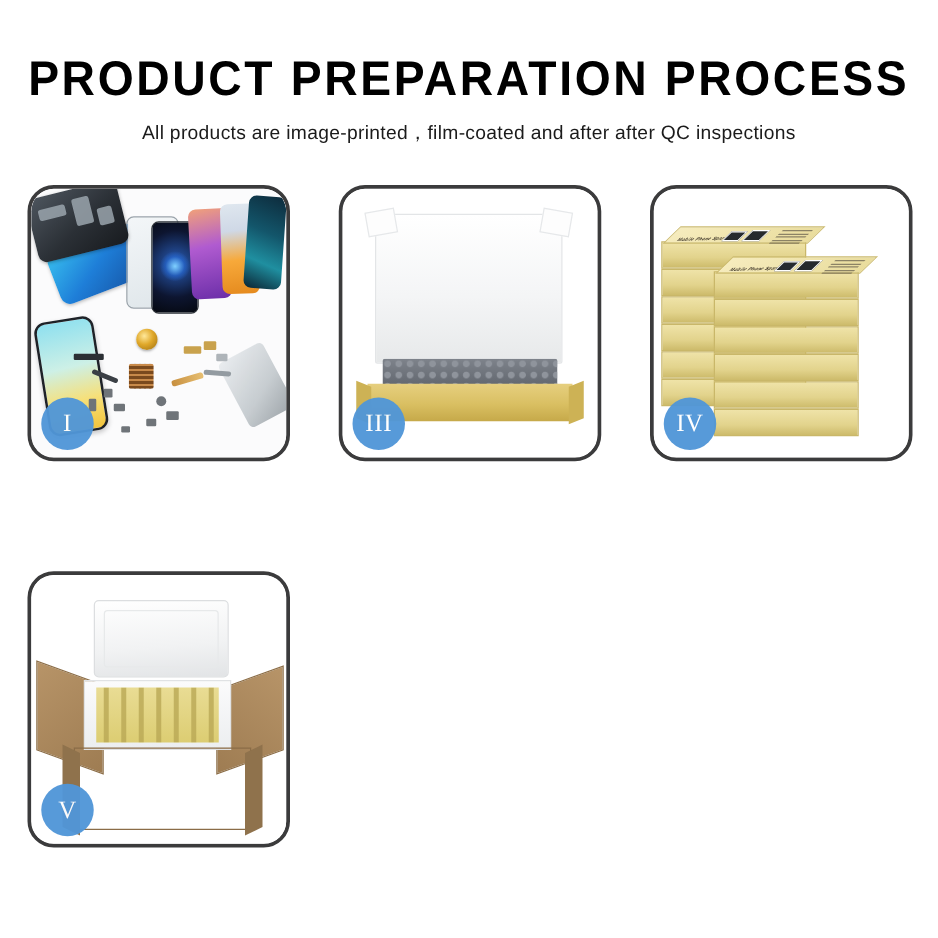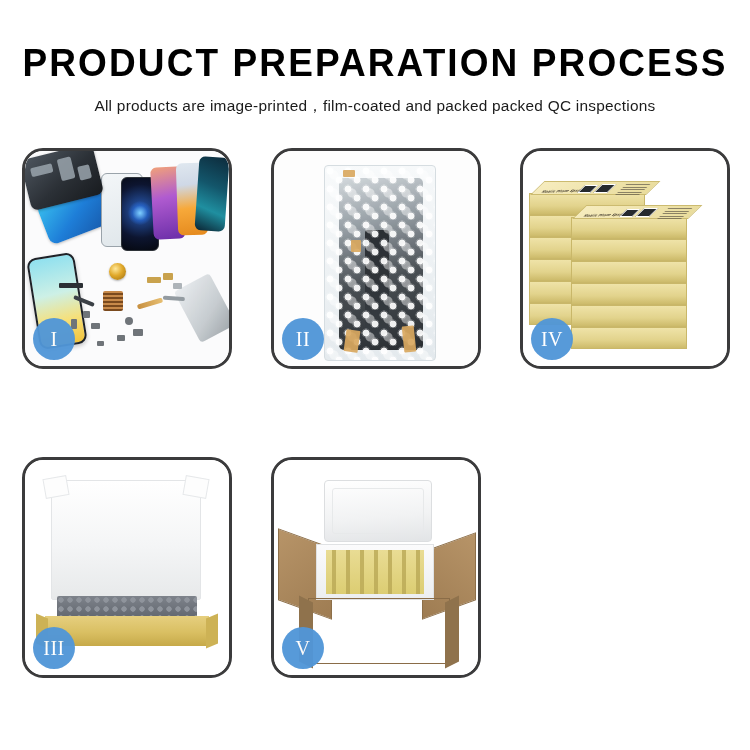--- a/index.html
+++ b/index.html
@@ -332,21 +332,21 @@
   .c-tab1 { position:absolute; left:44px; top:100px; width:14px; height:16px; background:#9c7f5c; }
   .c-tab2 { position:absolute; left:44px; top:160px; width:14px; height:16px; background:#9c7f5c; }
 </style>
 </head>
 <body>
 
 <div id="page">
 
   <div class="header">
     <div class="title">PRODUCT PREPARATION PROCESS</div>
-    <div class="subtitle">All products are image-printed，film-coated and packed packed QC inspections</div>
+    <div class="subtitle">All products are image-printed，film-coated and after after QC inspections</div>
   </div>
 
   <div class="grid">
 
     <div class="panel">
       <div class="panel-inner p1">
         <div class="ph ph-blue"></div>
         <div class="ph ph-glass"></div>
         <div class="ph ph-dark"></div>
         <div class="ph ph-purple"></div>
@@ -371,33 +371,28 @@
         <div class="bit b5"></div>
         <div class="bit b6"></div>
         <div class="bit b7"></div>
         <div class="bit b8"></div>
         <div class="bit b9"></div>
         <div class="bit b10"></div>
       </div>
       <div class="badge">I</div>
     </div>
 
+
     <div class="panel">
-      <div class="panel-inner p2">
-        <div class="bubble-pack">
-          <div class="inner-part"></div>
-          <div class="bub"></div>
-          <div class="bub2"></div>
-          <div class="tape t1"></div>
-          <div class="tape t2"></div>
-          <div class="tape t3"></div>
-          <div class="tape t4"></div>
-        </div>
+      <div class="panel-inner p3">
+        <div class="b3-lid"></div>
+        <div class="b3-foam"></div>
+        <div class="b3-tray"></div>
       </div>
-      <div class="badge">II</div>
+      <div class="badge">III</div>
     </div>
 
     <div class="panel">
       <div class="panel-inner p4">
         <div class="stack">
 
           <div class="sbox" style="left:2px; top:46px;"></div>
           <div class="sbox" style="left:2px; top:68px;"></div>
           <div class="sbox" style="left:2px; top:90px;"></div>
           <div class="sbox" style="left:2px; top:112px;"></div>
@@ -435,29 +430,20 @@
                   <i></i>
                   <i></i>
                   <i></i>
               </div>
             </div>
           </div>
 
         </div>
       </div>
       <div class="badge">IV</div>
-    </div>
-
-    <div class="panel">
-      <div class="panel-inner p3">
-        <div class="b3-lid"></div>
-        <div class="b3-foam"></div>
-        <div class="b3-tray"></div>
-      </div>
-      <div class="badge">III</div>
     </div>
 
     <div class="panel">
       <div class="panel-inner p5">
         <div class="v-foam-lid"></div>
         <div class="v-flapL"></div>
         <div class="v-flapR"></div>
         <div class="v-foam-box"></div>
         <div class="v-yellow">
           <i style="left:6px"></i>

